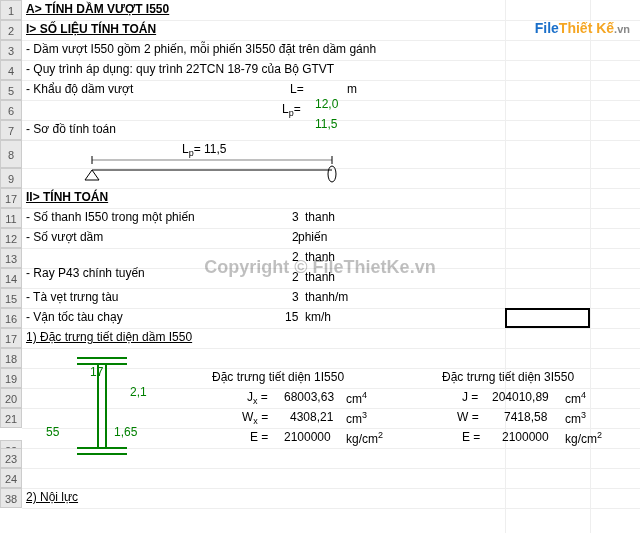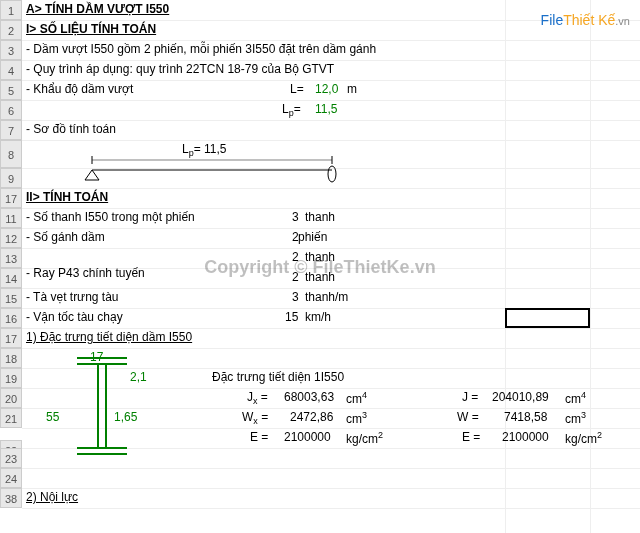--- a/index.html
+++ b/index.html
@@ -6,25 +6,25 @@
 body { font-family: Arial, sans-serif; font-size:12px; background:#fff; color:#000; width:640px; height:533px; position:relative; overflow:hidden; }
 .sheet { position:relative; width:100%; height:100%; }
 .rowhdr { position:absolute; left:0; width:22px; height:20px; background:#e8e8e8; border:1px solid #ccc; text-align:center; line-height:20px; color:#555; font-size:11px; }
 .cells { position:absolute; left:22px; top:0; right:0; bottom:0; }
 .grid-v, .grid-h { position:absolute; background:#eee; }
 .grid-v { width:1px; top:0; bottom:0; }
 .grid-h { height:1px; left:0; right:0; }
 .txt { position:absolute; white-space:nowrap; }
 .b { font-weight:bold; }
 .u { text-decoration:underline; }
-.green { color:#008000; }
+.green { color:#008000;margin-top:15px; }
 .sub { font-size:9px; vertical-align:sub; }
 .sup { font-size:9px; vertical-align:super; }
 .watermark { position:absolute; top:50%; left:50%; transform:translate(-50%,-50%); color:rgba(0,0,0,0.25); font-size:18px; font-weight:bold; pointer-events:none; }
-.logo { position:absolute; top:12px; right:10px; font-weight:normal; font-size:14px; }
+.logo { position:absolute; top:20px; right:10px; font-weight:bold; font-size:14px; }
 .logo .a { color:#1a6fc9; }
 .logo .b2 { color:#f5a623; }
 .logo .c { color:#888; font-size:11px; }
 .selcell { position:absolute; border:2px solid #000; background:transparent; pointer-events:none; }
 svg.diagram { position:absolute; }
 </style>
 </head>
 <body>
 
 <div class="sheet">
@@ -109,21 +109,21 @@
       <line x1="250" y1="14" x2="250" y2="22" stroke="#000"></line>
     </svg>
     <div class="txt" style="top:142px;left:160px">L<span class="sub">p</span>= <span>11,5</span></div>
 
     <div class="txt b u" style="top:190px;left:4px">II&gt; TÍNH TOÁN</div>
 
     <div class="txt" style="top:210px;left:4px">- Số thanh I550 trong một phiến</div>
     <div class="txt" style="top:210px;left:270px">3</div>
     <div class="txt" style="top:210px;left:283px">thanh</div>
 
-    <div class="txt" style="top:230px;left:4px">- Số gánh dầm</div>
+    <div class="txt" style="top:230px;left:4px">- Số vượt dầm</div>
     <div class="txt" style="top:230px;left:270px">2</div>
     <div class="txt" style="top:230px;left:276px">phiến</div>
 
     <div class="txt" style="top:266px;left:4px">- Ray P43 chính tuyến</div>
     <div class="txt" style="top:250px;left:270px">2</div>
     <div class="txt" style="top:250px;left:283px">thanh</div>
 
     <div class="txt" style="top:270px;left:270px">2</div>
     <div class="txt" style="top:270px;left:283px">thanh</div>
 
@@ -144,30 +144,31 @@
       <line x1="44" y1="14" x2="44" y2="98" stroke="#008000" stroke-width="2"></line>
       <line x1="15" y1="98" x2="65" y2="98" stroke="#008000" stroke-width="2"></line>
       <line x1="15" y1="104" x2="65" y2="104" stroke="#008000" stroke-width="2"></line>
     </svg>
     <div class="txt green" style="top:350px;left:68px">17</div>
     <div class="txt green" style="top:370px;left:108px">2,1</div>
     <div class="txt green" style="top:410px;left:24px">55</div>
     <div class="txt green" style="top:410px;left:92px">1,65</div>
 
     <div class="txt" style="top:370px;left:190px">Đặc trưng tiết diện 1I550</div>
+    <div class="txt" style="top:370px;left:420px">Đặc trưng tiết diện 3I550</div>
 
     <div class="txt" style="top:390px;left:225px">J<span class="sub">x</span> =</div>
     <div class="txt" style="top:390px;left:262px">68003,63</div>
     <div class="txt" style="top:390px;left:324px">cm<span class="sup">4</span></div>
     <div class="txt" style="top:390px;left:440px">J =</div>
     <div class="txt" style="top:390px;left:470px">204010,89</div>
     <div class="txt" style="top:390px;left:543px">cm<span class="sup">4</span></div>
 
     <div class="txt" style="top:410px;left:220px">W<span class="sub">x</span> =</div>
-    <div class="txt" style="top:410px;left:268px">2472,86</div>
+    <div class="txt" style="top:410px;left:268px">4308,21</div>
     <div class="txt" style="top:410px;left:324px">cm<span class="sup">3</span></div>
     <div class="txt" style="top:410px;left:435px">W =</div>
     <div class="txt" style="top:410px;left:482px">7418,58</div>
     <div class="txt" style="top:410px;left:543px">cm<span class="sup">3</span></div>
 
     <div class="txt" style="top:430px;left:228px">E =</div>
     <div class="txt" style="top:430px;left:262px">2100000</div>
     <div class="txt" style="top:430px;left:324px">kg/cm<span class="sup">2</span></div>
     <div class="txt" style="top:430px;left:440px">E =</div>
     <div class="txt" style="top:430px;left:480px">2100000</div>

